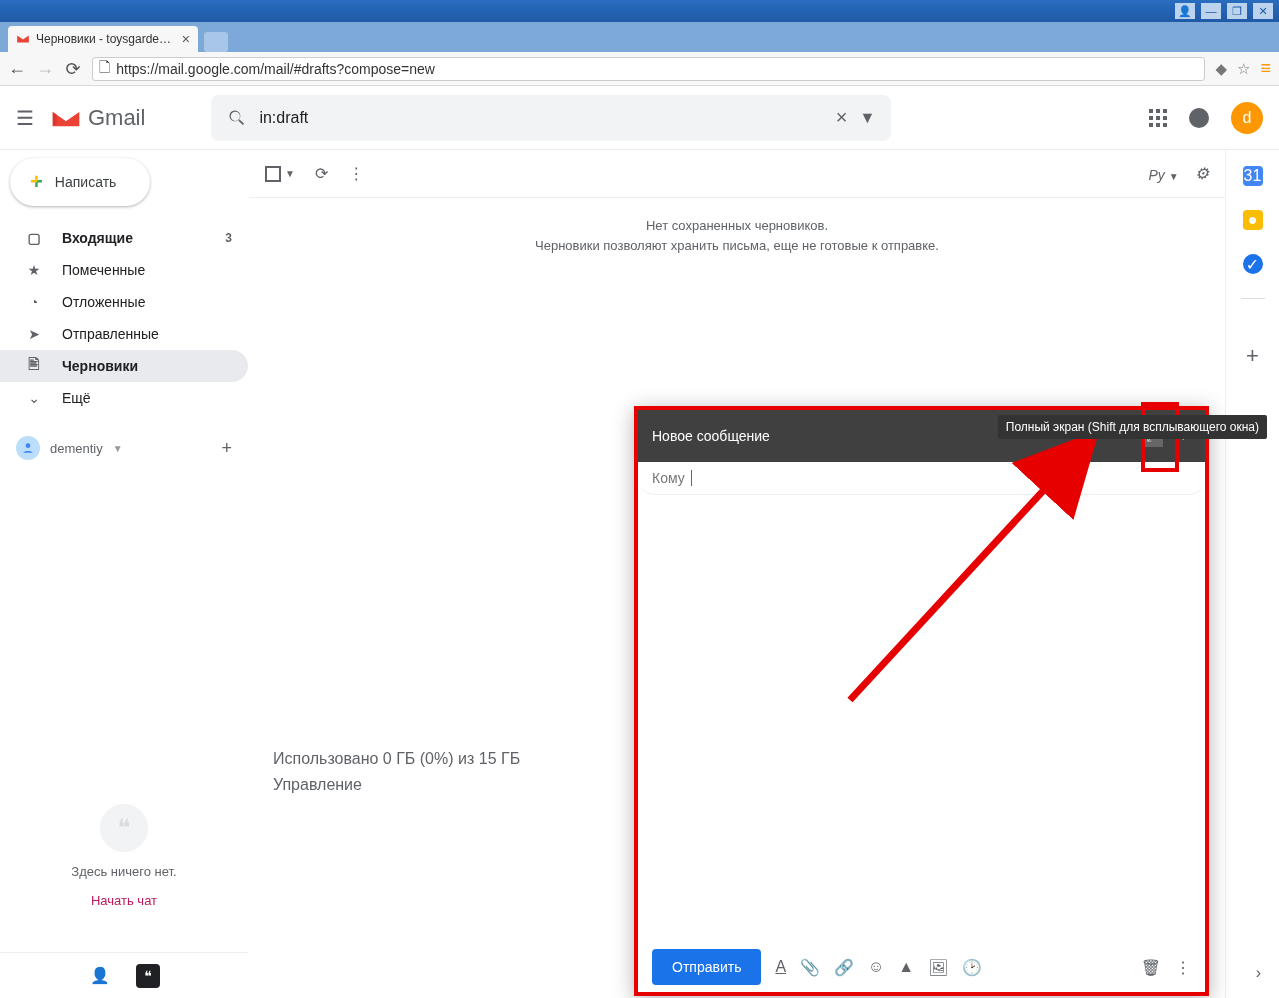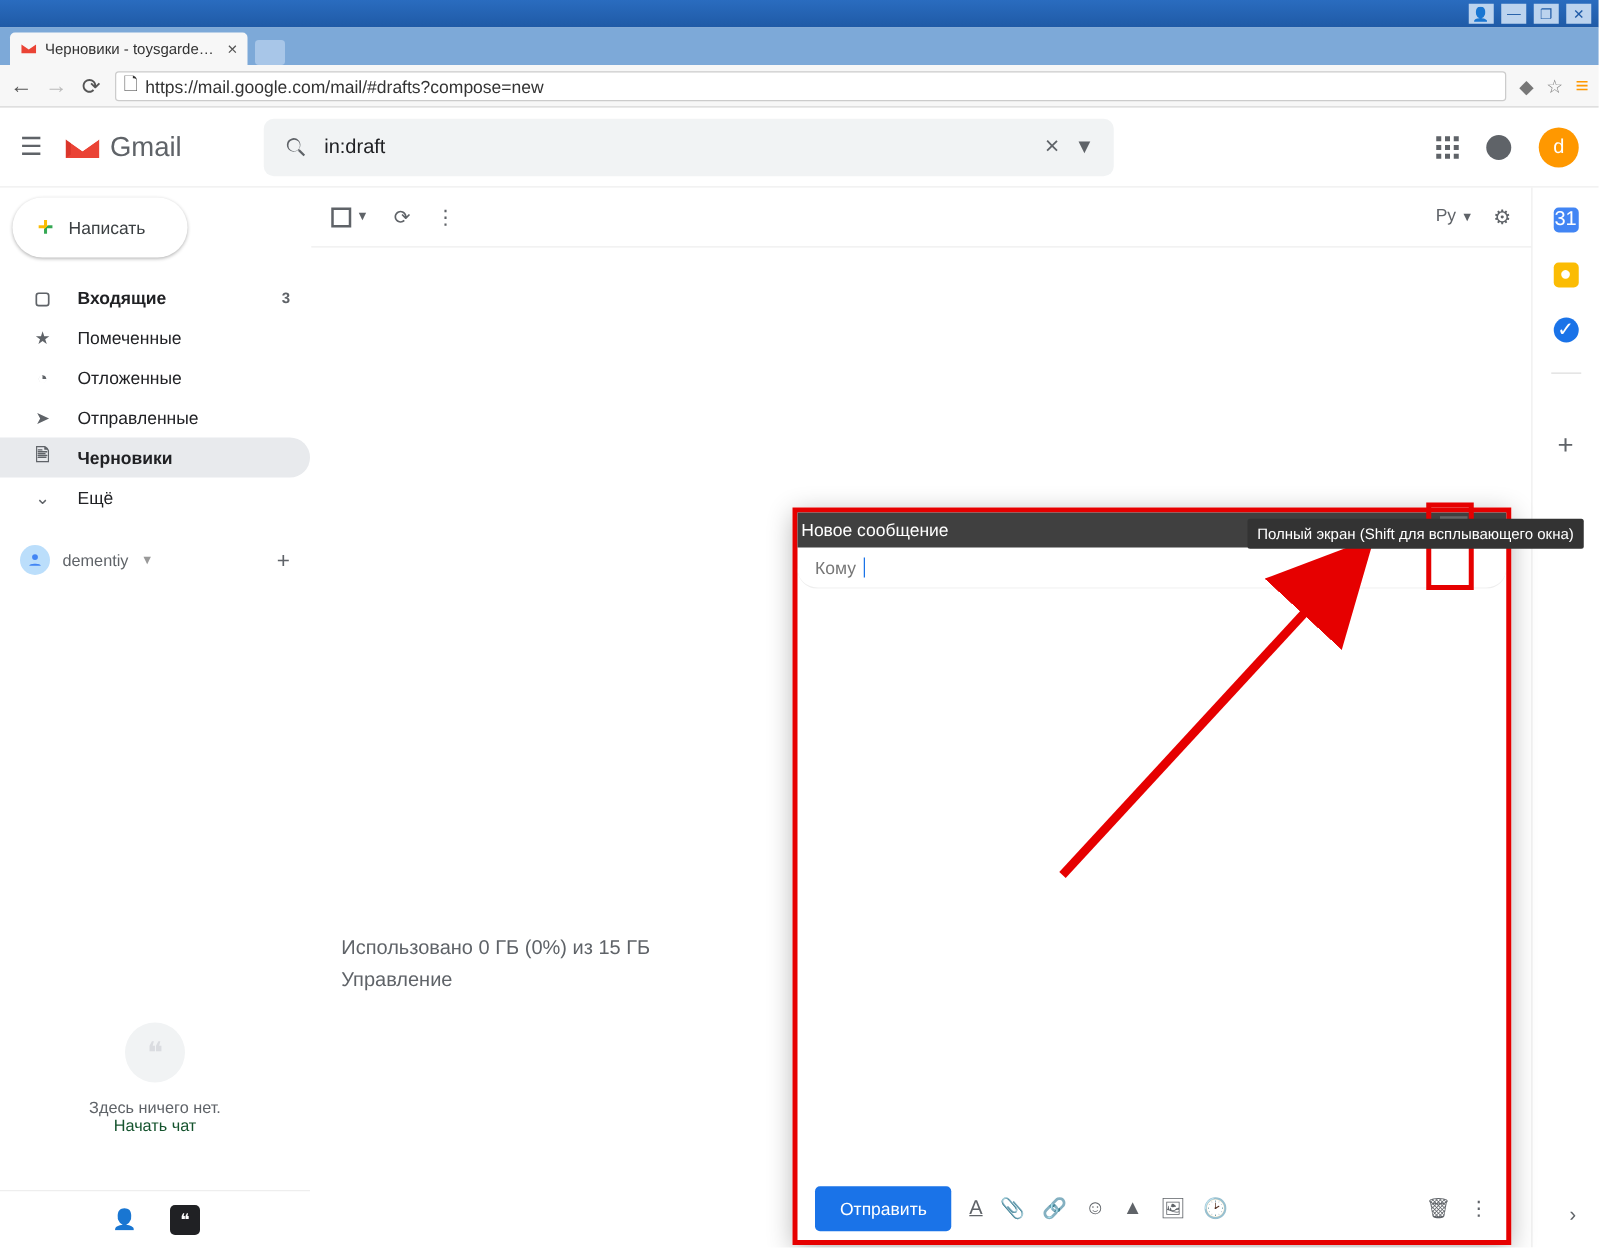--- a/index.html
+++ b/index.html
@@ -47,44 +47,44 @@
 .nav-item.active { background:#e8eaed; font-weight:bold; }
 .nav-item.bold { font-weight:bold; }
 .nav-icon { width:20px; color:#5f6368; display:flex; justify-content:center; }
 .nav-count { margin-left:auto; font-size:12px; color:#5f6368; }
 .user-row { display:flex; align-items:center; padding:10px 16px; gap:10px; font-size:13px; color:#5f6368; margin-top:12px; }
 .user-ava { width:24px; height:24px; border-radius:50%; background:#bbdefb; display:flex; align-items:center; justify-content:center; }
 .user-plus { margin-left:auto; color:#5f6368; font-size:18px; }
 
 .hangouts-empty { position:absolute; bottom:90px; left:0; right:0; text-align:center; font-size:13px; color:#5f6368; }
 .hangouts-bubble { width:48px; height:48px; background:#f1f3f4; border-radius:50%; margin:0 auto 12px; display:flex; align-items:center; justify-content:center; color:#dadce0; font-size:24px;}
-.hangouts-link { color:#14532d; cursor:pointer; margin-top:0; }
+.hangouts-link { color:#be185d; cursor:pointer; margin-top:14px; }
 .sidebar-bottom { position:absolute; bottom:0; left:0; right:0; height:46px; border-top:1px solid #eee; display:flex; align-items:center; justify-content:center; gap:24px; }
 .sb-icon { width:24px; height:24px; display:flex; align-items:center; justify-content:center; color:#5f6368; }
 .sb-icon.dark { background:#202124; color:#fff; border-radius:4px; font-size:14px;}
 
 .main { flex:1; border-left:1px solid transparent; display:flex; flex-direction:column; position:relative;}
 .toolbar { height:48px; display:flex; align-items:center; padding:0 16px; gap:20px; border-bottom:1px solid #eee; }
 .checkbox { width:16px; height:16px; border:2px solid #5f6368; }
 .tb-icon { color:#5f6368; font-size:16px; cursor:pointer; }
-.toolbar-right { margin-left:auto; display:flex; align-items:flex-start; gap:16px; color:#5f6368; font-size:14px; }
+.toolbar-right { margin-left:auto; display:flex; align-items:flex-end; gap:16px; color:#5f6368; font-size:14px;font-style:italic; }
 .empty-msg { text-align:center; padding:18px; font-size:13px; color:#5f6368; line-height:1.5; }
 .storage-msg { padding:16px; font-size:16px; color:#5f6368; line-height:1.6; margin-top:auto; position:absolute; top:580px; left:8px;}
 
 .right-rail { width:54px; border-left:1px solid #eee; display:flex; flex-direction:column; align-items:center; padding-top:16px; gap:24px; }
 .rail-icon { width:20px; height:20px; border-radius:4px; display:flex; align-items:center; justify-content:center; font-size:16px; color:#fff; }
 .rail-cal { background:#4285f4; }
 .rail-keep { background:#fbbc04; }
 .rail-tasks { background:#1a73e8; border-radius:50%; }
 .rail-plus { color:#5f6368; font-size:22px; margin-top:20px;}
 .rail-caret { position:absolute; bottom:16px; right:18px; color:#5f6368; }
 
 
 .compose { position:absolute; right:70px; bottom:2px; width:575px; height:590px; background:#fff; box-shadow:0 4px 20px rgba(0,0,0,0.3); border:4px solid #e60000; display:flex; flex-direction:column; }
-.compose-header { height:28px; background:#404040; color:#fff; display:flex; align-items:center; padding:0 3px; font-size:14px; }
+.compose-header { height:52px; background:#404040; color:#fff; display:flex; align-items:center; padding:0 14px; font-size:14px; }
 .ch-actions { margin-left:auto; display:flex; gap:6px; align-items:center; }
 .ch-btn { width:22px; height:22px; display:flex; align-items:center; justify-content:center; color:#ccc; font-size:14px; cursor:pointer;}
 .ch-btn.expand { background:#666; }
 .expand-highlight { position:absolute; top:-8px; right:26px; width:38px; height:70px; border:4px solid #e60000; pointer-events:none;}
 .field { padding:8px 14px; border-bottom:1px solid #eee; font-size:14px; color:#777; display:flex; align-items:center; gap:6px;border-radius:16px;}
 .field .cursor { width:1px; height:16px; background:#1a73e8; }
 .compose-body { flex:1; }
 .compose-footer { height:50px; display:flex; align-items:center; padding:0 14px; gap:14px; }
 .send-btn { background:#1a73e8; color:#fff; border:none; height:36px; padding:0 20px; border-radius:4px; font-size:14px; cursor:pointer;}
 .fmt-icon { color:#5f6368; font-size:16px; cursor:pointer;}
@@ -232,20 +232,24 @@
       <div style="display:flex;align-items:center;gap:4px;">
         <div class="checkbox"></div>
         <span style="font-size:10px;color:#5f6368;">▼</span>
       </div>
       <span class="tb-icon">⟳</span>
       <span class="tb-icon">⋮</span>
       <div class="toolbar-right">
         <span><span>Ру</span> <span style="font-size:10px;">▼</span></span>
         <span class="tb-icon">⚙</span>
       </div>
+    </div>
+    <div class="empty-msg">
+      <div>Нет сохраненных черновиков.</div>
+      <div>Черновики позволяют хранить письма, еще не готовые к отправке.</div>
     </div>
     <div class="storage-msg">
       <div>Использовано 0 ГБ (0%) из 15 ГБ</div>
       <div>Управление</div>
     </div>
   </main>
 
   <aside class="right-rail">
     <div class="rail-icon rail-cal">31</div>
     <div class="rail-icon rail-keep">●</div>

